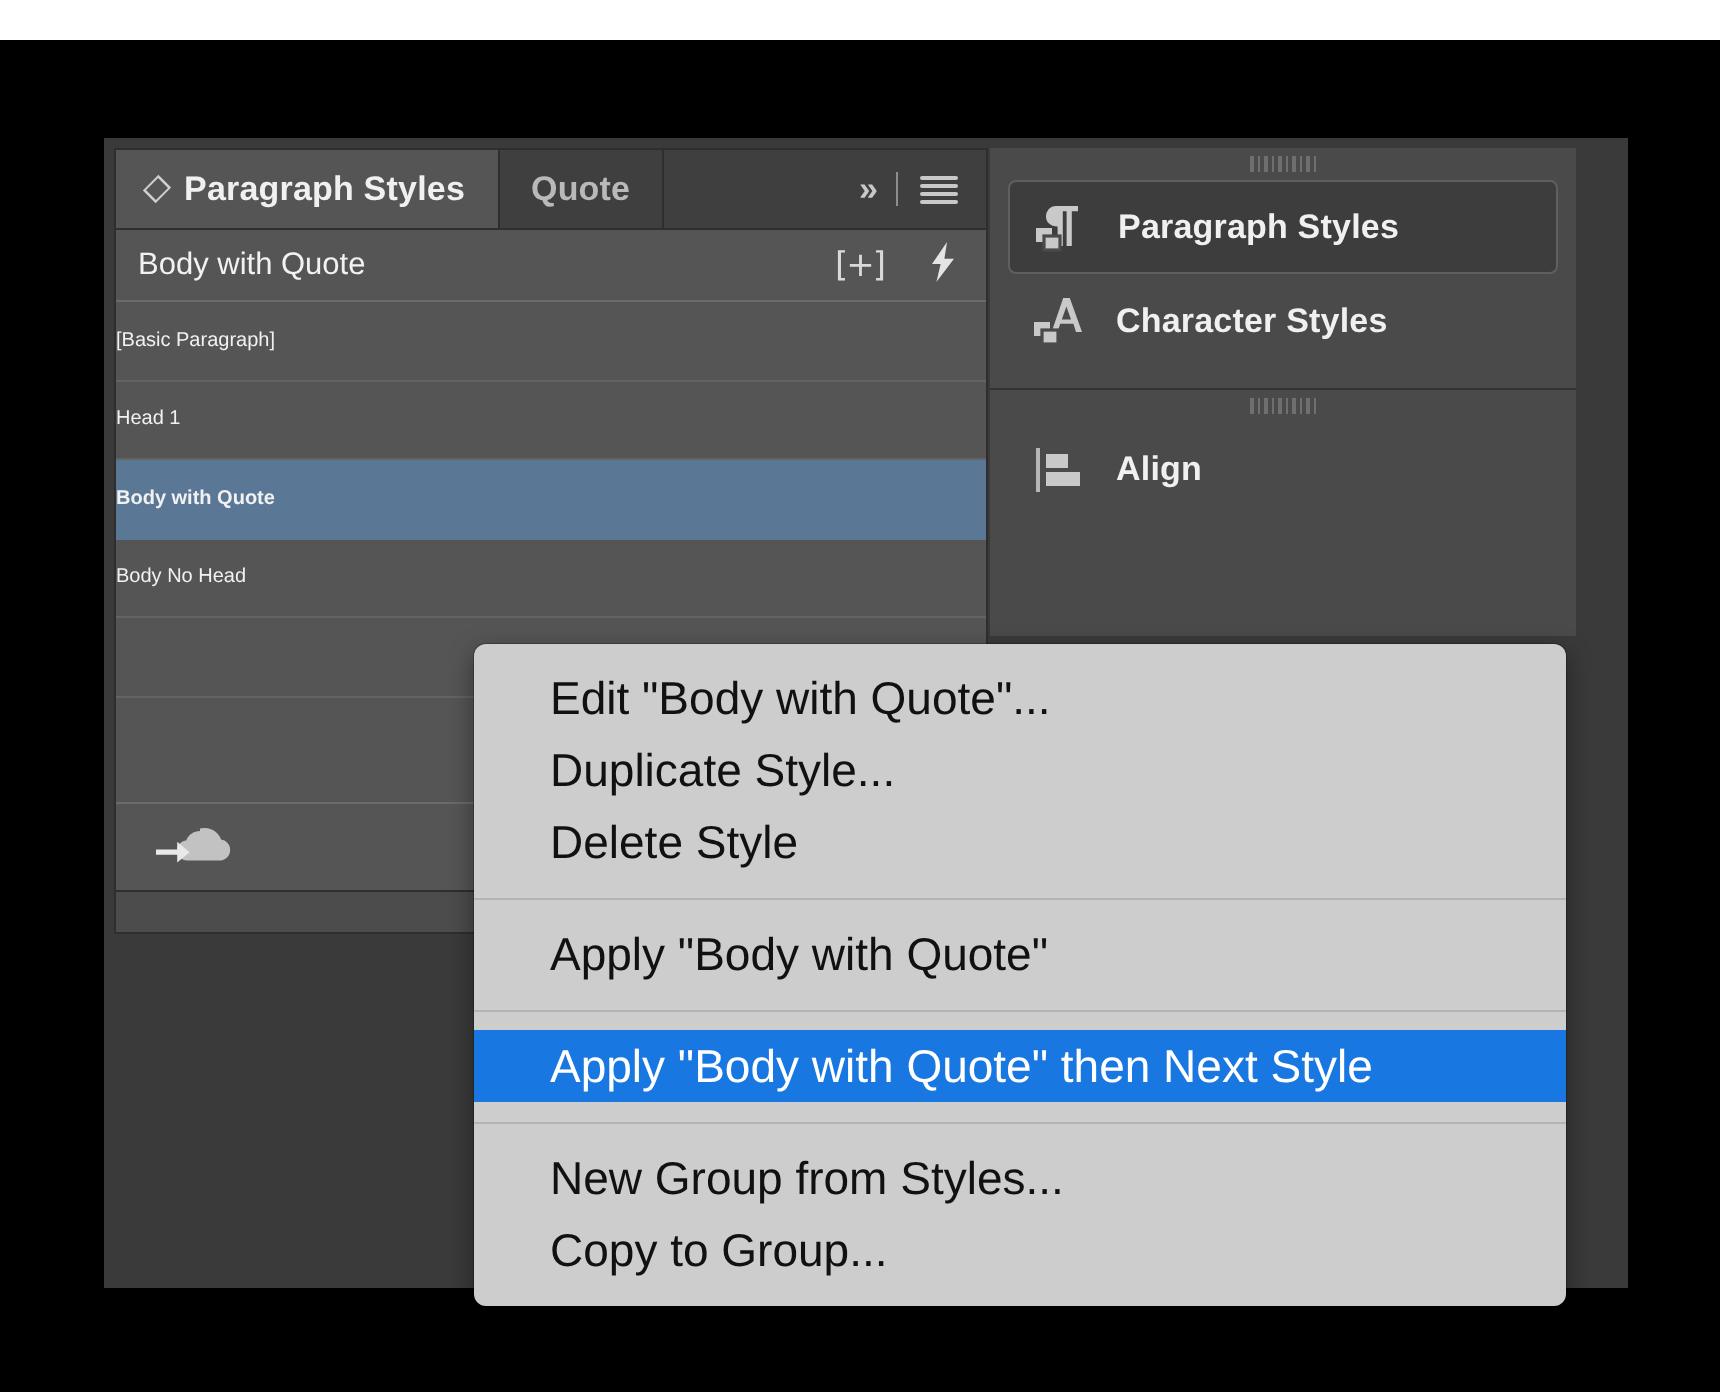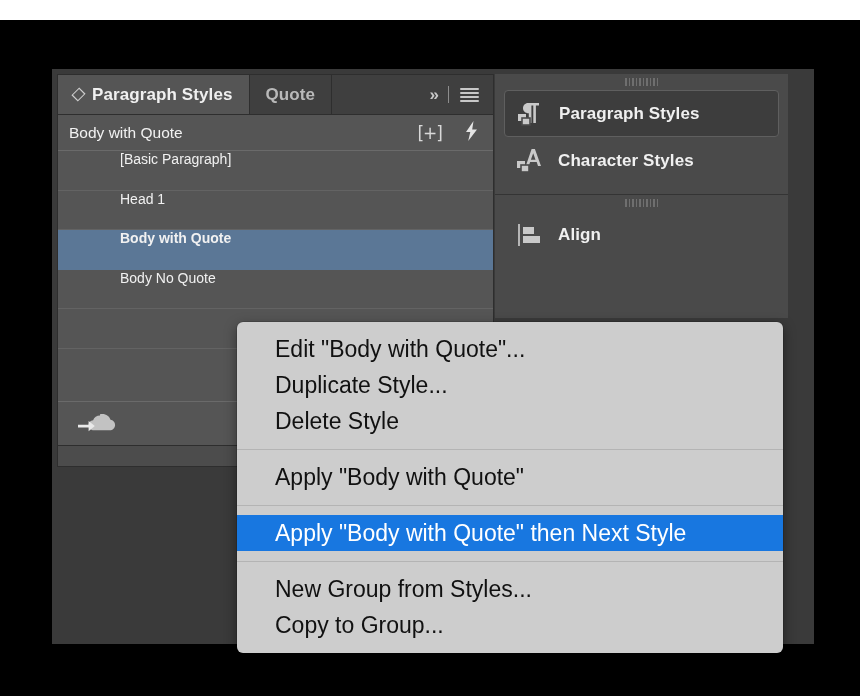--- a/index.html
+++ b/index.html
@@ -146,23 +146,23 @@
     font-size: 18px;
     color: #e2e2e2;
     line-height: 1;
   }
 
   
   .ps-list { background: #555555; }
   .ps-row {
     height: 39.5px;
     display: flex;
-    padding-left: 62px;
+    align-items: center;
     border-bottom: 1px solid #636363;
-    font-size: 14px;
+    font-size: 10px;
     color: #f1f1f1;
     box-sizing: border-box;
   }
   .ps-row.selected {
     background: #5b7796;
     font-weight: bold;
     border-bottom-color: #5b7796;
   }
   .ps-row.empty { }
 
@@ -317,21 +317,21 @@
       <div class="ps-row">
           <span>[Basic Paragraph]</span>
         </div>
       <div class="ps-row">
           <span>Head 1</span>
         </div>
       <div class="ps-row selected">
           <span>Body with Quote</span>
         </div>
       <div class="ps-row">
-          <span>Body No Quote</span>
+          <span>Body No Head</span>
         </div>
       <div class="ps-row empty">
           <span></span>
         </div>
     </div>
 
     <div class="ps-footer">
       <span>
         <svg class="cloud-icon" viewBox="0 0 46 26">
           <path d="M24 4.5c-3.2 0-5.9 2-6.9 4.8-2.6.2-4.6 2.3-4.6 5 0 2.8 2.3 5 5.1 5h16.1c3 0 5.4-2.4 5.4-5.3 0-2.7-2-4.9-4.6-5.2C33.7 5.7 30.3 3 26.3 3c-.8 0-1.6.1-2.3.3z" fill="#c2c2c2"></path>

